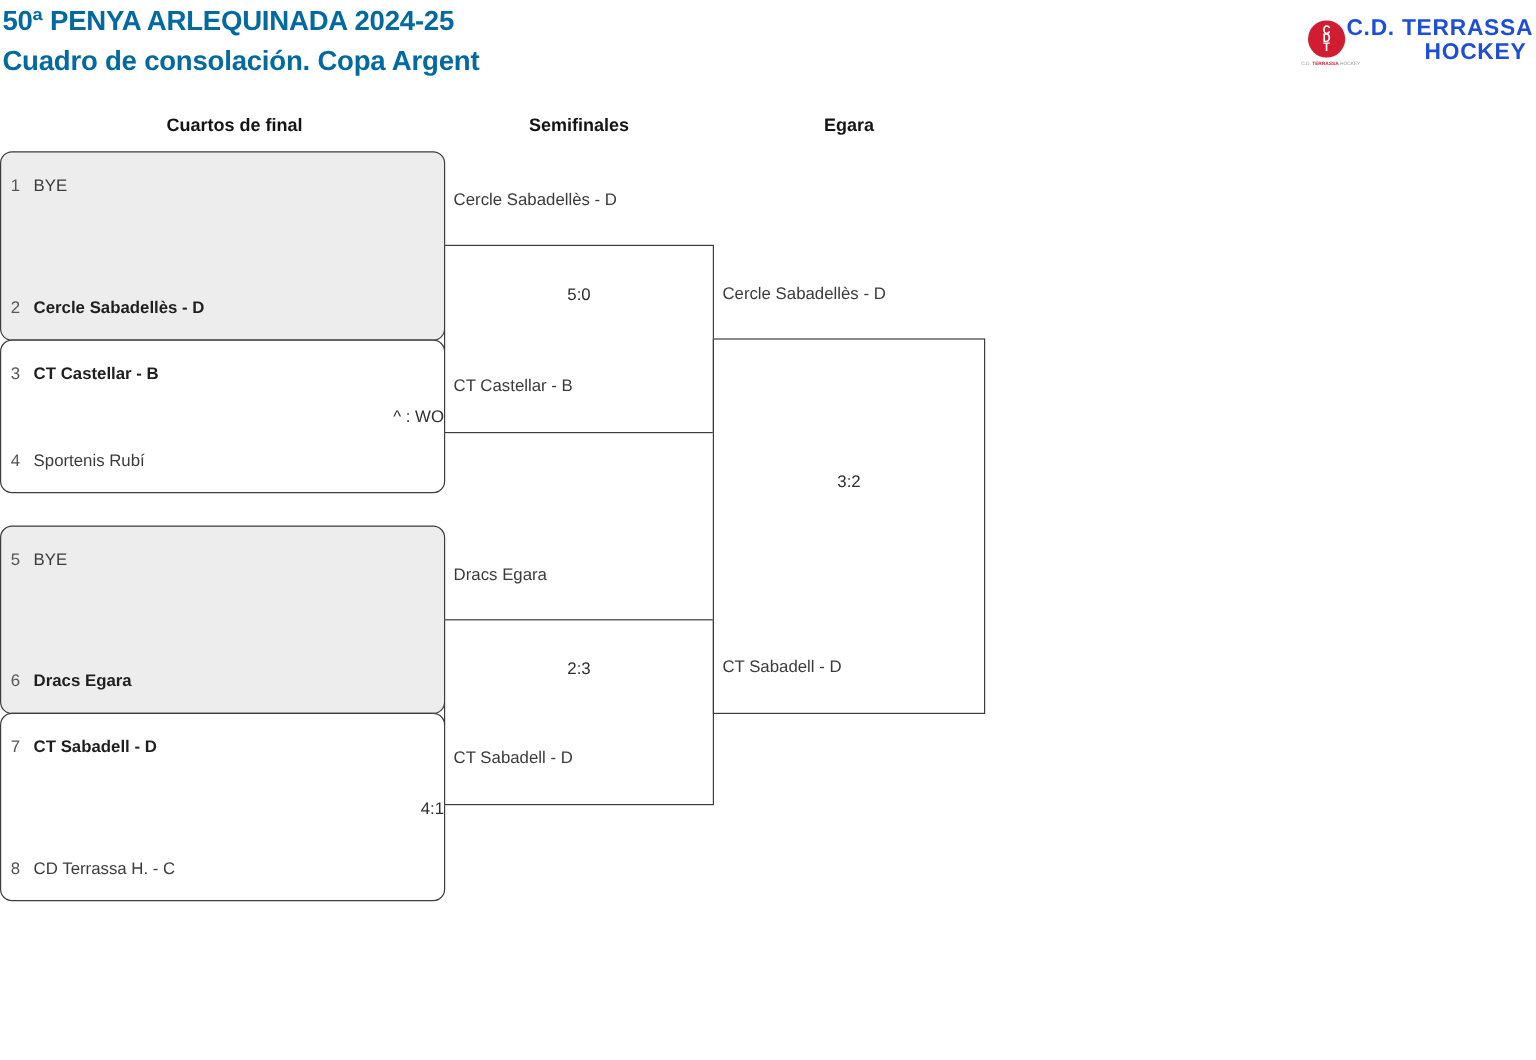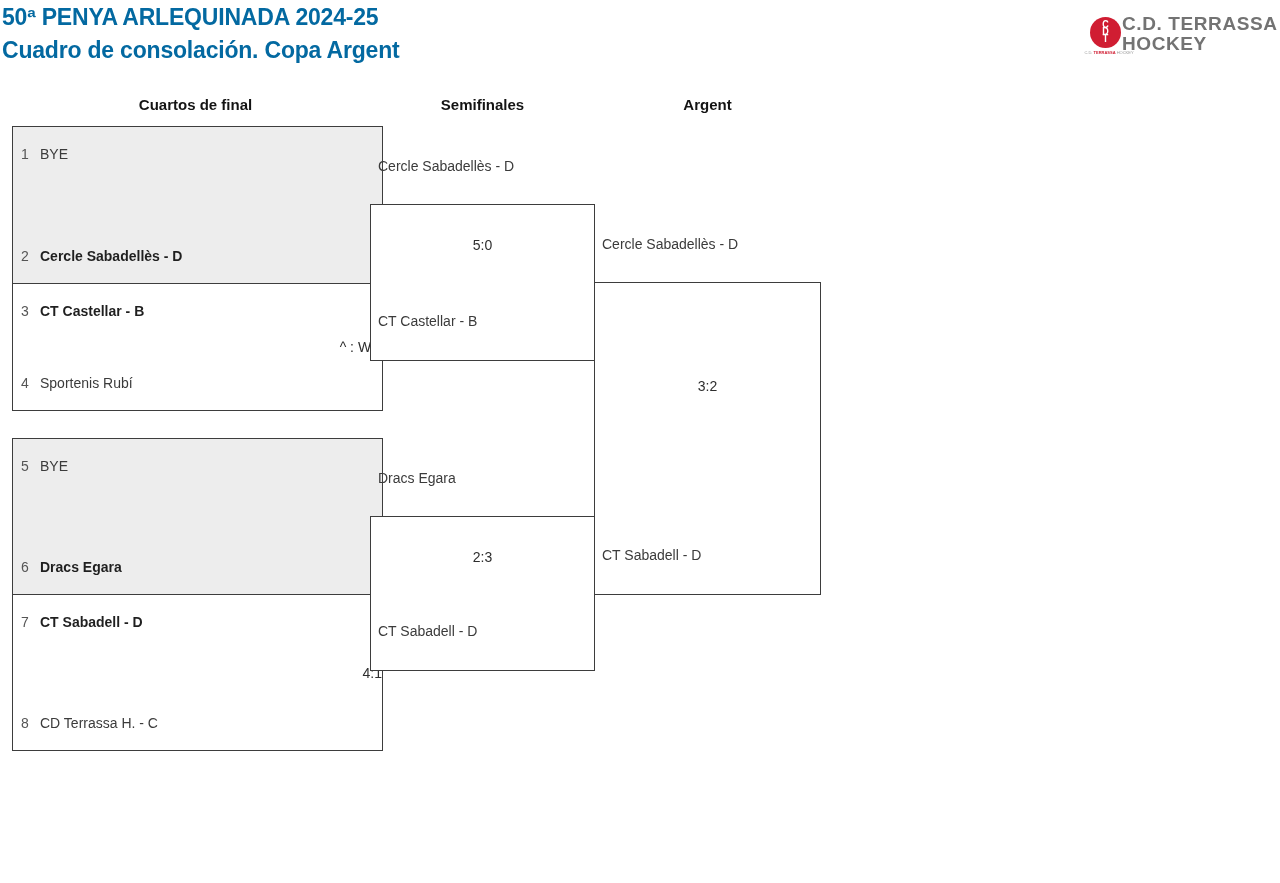--- a/index.html
+++ b/index.html
@@ -16,37 +16,37 @@
   
   .logo { position:absolute; left:1075px; top:5px; width:200px; height:55px; }
   .emblem { position:absolute; left:15px; top:12px; width:31px; height:31px;
             border-radius:50%; background:#d01d32; color:#fff;
             display:flex; flex-direction:column; align-items:center; justify-content:center;
             font-weight:700; }
   .emblem span { display:block; font-size:9px; line-height:7px; letter-spacing:0; transform:scaleY(1.15); }
   .emblem-sub { position:absolute; left:5px; top:45px; width:58px; text-align:center;
                 font-size:4px; line-height:5px; white-space:nowrap; color:#9a9a9a; }
   .emblem-sub .mid { color:#d01d32; font-weight:700; }
-  .logo-text { position:absolute; left:47px; top:9px; width:150px; text-align:left;
-               color:#737373; font-weight:800; letter-spacing:0.6px; }
+  .logo-text { position:absolute; left:47px; top:9px; width:150px; text-align:right;
+               color:#1d4ed8; font-weight:800; letter-spacing:0.6px; }
   .logo-line1 { font-size:19px; line-height:20px; white-space:nowrap; }
   .logo-line2 { font-size:19px; line-height:20px; }
 
   
   .col-head { position:absolute; top:96px; height:20px; text-align:center;
               font-size:15px; font-weight:600; color:#141414; }
   .ch-qf { left:0;   width:371px;padding-left:20px; }
   .ch-sf { left:370px; width:225px; }
   .ch-f  { left:594px; width:227px; }
 
   
   .match { position:absolute; border:1px solid #3d3d3d; background:#fff; }
   .match.bye { background:#ededed; }
 
-  .qf  { left:12px; width:371px; }
+  .qf  { left:0; width:371px;border-radius:10px; }
   .qf1 { top:126px; height:158px; }
   .qf2 { top:283px; height:128px; }
   .qf3 { top:438px; height:157px; }
   .qf4 { top:594px; height:157px; }
 
   .sf  { left:370px; width:225px; }
   .sf1 { top:204px; height:157px; }
   .sf2 { top:516px; height:155px; }
 
   .final { left:594px; width:227px; top:282px; height:313px; }
@@ -56,21 +56,21 @@
           color:#3b3b3b; white-space:nowrap; }
   .seat.top    { top:18px; }
   .seat.bottom { bottom:18px; }
   .seed { display:inline-block; width:19px; color:#555; }
   .name.winner { font-weight:600; color:#1f1f1f; }
 
   .score { position:absolute; left:0; width:100%; text-align:center;
            font-size:14px; line-height:18px; color:#2e2e2e; }
   .qf .score { top:50%; transform:translateY(-50%);text-align:right; }
   .sf .score { top:31px; }
-  .final .score { top:94px; }
+  .final .score { top:109px; }
 
   
   .label { position:absolute; left:7px; right:-220px; line-height:18px; font-size:14px;
            color:#3b3b3b; white-space:nowrap; }
   .label.top    { top:-48px; }
   .label.bottom { bottom:30px; }
 </style>
 </head>
 <body>
 
@@ -89,21 +89,21 @@
     </div>
     <div class="emblem-sub"><span>C.D.</span> <span class="mid">TERRASSA</span> <span>HOCKEY</span></div>
     <div class="logo-text">
       <div class="logo-line1">C.D. TERRASSA</div>
       <div class="logo-line2">HOCKEY</div>
     </div>
   </div>
 
   <div class="col-head ch-qf">Cuartos de final</div>
   <div class="col-head ch-sf">Semifinales</div>
-  <div class="col-head ch-f">Argent</div>
+  <div class="col-head ch-f">Egara</div>
 
   <div class="match qf qf1 bye">
     <div class="seat top">
       <span class="seed">1</span><span class="name">BYE</span>
     </div>
     <div class="score"></div>
     <div class="seat bottom">
       <span class="seed">2</span><span class="name winner">Cercle Sabadellès - D</span>
     </div>
   </div>

